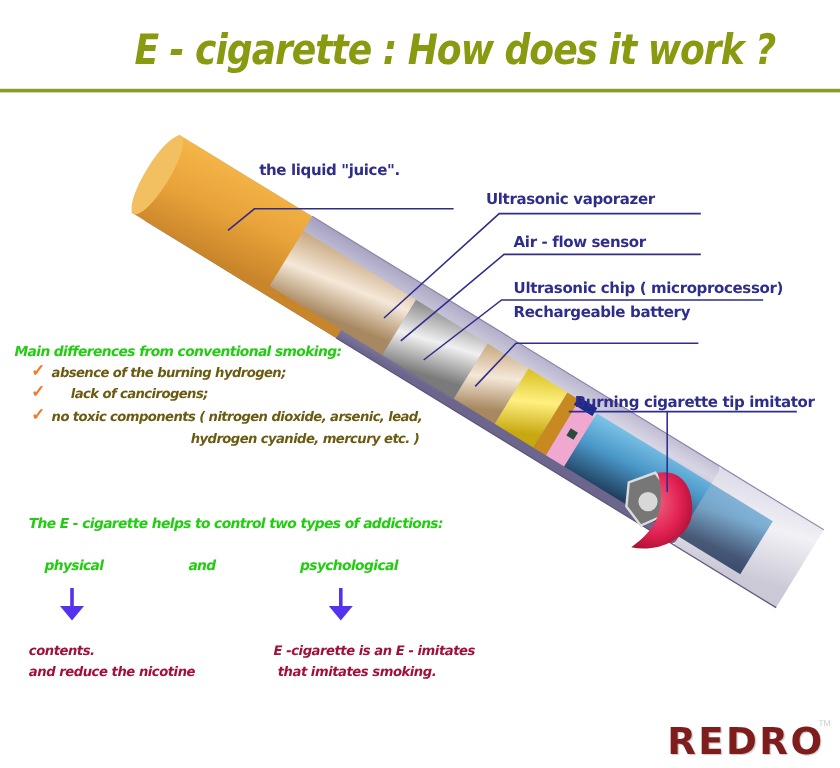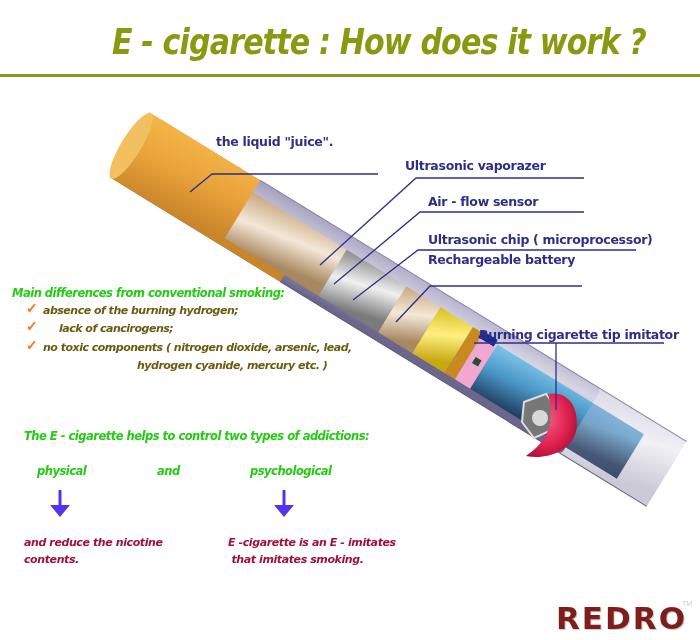--- a/index.html
+++ b/index.html
@@ -131,32 +131,32 @@
 <div class="lbl" style="left:428px;top:252px;">Rechargeable battery</div>
 <div class="lbl" style="left:479px;top:327px;">Burning cigarette tip imitator</div>
 
 <div class="green-h" style="left:12px;top:286px;">Main differences from conventional smoking:</div>
 <span class="check" style="left:26px;top:300px;">✓</span>
 <div class="olive" style="left:43px;top:304px;">absence of the burning hydrogen;</div>
 <span class="check" style="left:26px;top:318px;">✓</span>
 <div class="olive" style="left:43px;top:322px;margin-left:16px;">lack of cancirogens;</div>
 <span class="check" style="left:26px;top:337px;">✓</span>
 <div class="olive" style="left:43px;top:341px;">no toxic components ( nitrogen dioxide, arsenic, lead,</div>
-<div class="olive" style="left:137px;top:359px;font-style:italic;">hydrogen cyanide, mercury etc. )</div>
+<div class="olive" style="left:159px;top:359px;font-style:italic;">hydrogen cyanide, mercury etc. )</div>
 
 <div class="green-h" style="left:24px;top:429px;">The  E - cigarette  helps to control  two types of  addictions:</div>
 <div class="green-h" style="left:37px;top:464px;">physical</div>
 <div class="green-h" style="left:157px;top:464px;">and</div>
 <div class="green-h" style="left:250px;top:464px;">psychological</div>
 <span style="position:absolute;left:50px;top:488px;width:20px;height:30px;"></span>
 <span style="position:absolute;left:274px;top:488px;width:20px;height:30px;"></span>
 
 <div class="red" style="left:24px;top:534px;">
+  <div>contents.</div>
   <div>and reduce the nicotine</div>
-  <div>contents.</div>
 </div>
 <div class="red" style="left:228px;top:534px;">
   <div>E -cigarette is  an  E - imitates</div>
   <div style="white-space:pre;"> that imitates smoking.</div>
 </div>
 
 <div class="wm">REDRO</div>
 <div class="tm">TM</div>
 
 </body></html>

